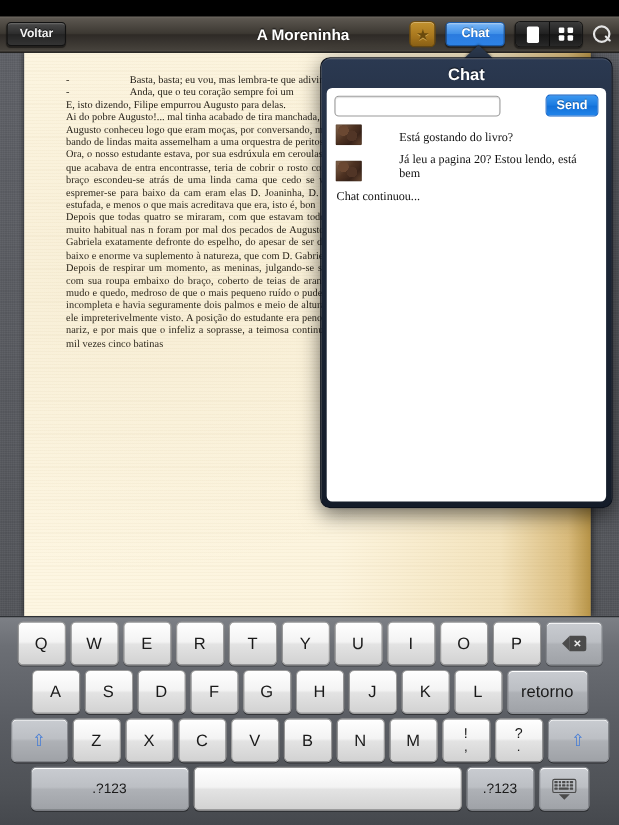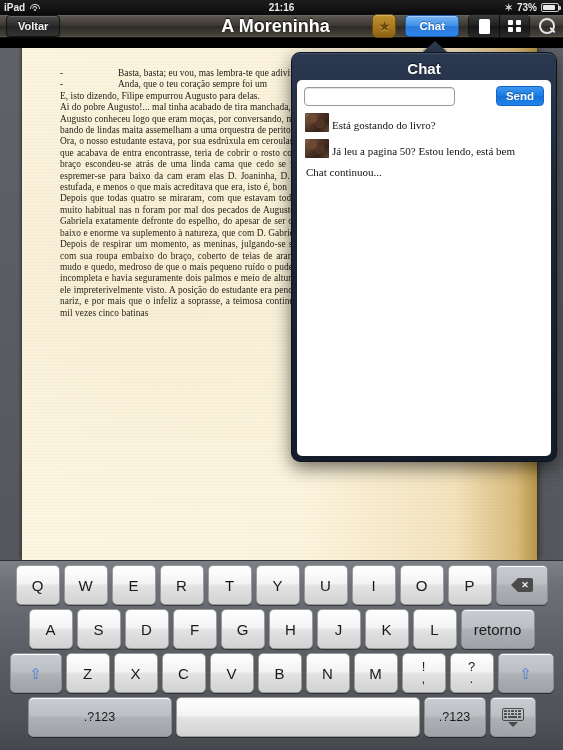--- a/index.html
+++ b/index.html
@@ -27,36 +27,36 @@
   .wifi-ico i:nth-child(1){ width:10px; height:5px; top:0.5px; }
   .wifi-ico i:nth-child(2){ width:5.5px; height:3px; top:3px; }
   .wifi-ico i:nth-child(3){ width:2px; height:2px; top:6px; border:none; background:#dcdcdc; border-radius:50%; }
   .bt-ico{ font-size:10px; color:#cfcfcf; }
   .batt{ width:18px; height:8.5px; border:1px solid #cfcfcf; border-radius:2px; position:relative; display:inline-block; }
   .batt::after{ content:""; position:absolute; right:-3px; top:2px; width:2px; height:4px; background:#cfcfcf; border-radius:0 1px 1px 0; }
   .batt i{ position:absolute; left:1px; top:1px; bottom:1px; width:72%; background:#e8e8e8; border-radius:1px; }
 
   
   .toolbar{
-    position:absolute; top:15px; left:0; width:563px; height:23px;
+    position:absolute; top:15px; left:0; width:563px; height:33px;
     background:linear-gradient(#6f6a62 0%, #5b564f 6%, #3c3832 48%, #2e2a26 52%, #46423c 96%, #6a655e 100%);
     border-bottom:1px solid #17140f;
     display:flex; align-items:center;
   }
   .btn-voltar{
     margin-left:6px; height:22px; padding:0 11px;
     background:linear-gradient(#4a4a4a 0%, #2d2d2d 48%, #232323 52%, #343434 100%);
     border:1px solid #121212; border-radius:4px;
     color:#f2f2f2; font-size:11px; font-weight:bold; line-height:20px;
     box-shadow:inset 0 1px 0 rgba(255,255,255,.16), 0 1px 1px rgba(0,0,0,.5);
     text-shadow:0 -1px 0 rgba(0,0,0,.8);
   }
   .tb-title{
     position:absolute; left:0; right:12px; text-align:center;
-    color:#fff; font-size:18px; font-weight:bold; text-shadow:0 -1px 1px rgba(0,0,0,.9);
+    color:#fff; font-size:14px; font-weight:bold; text-shadow:0 -1px 1px rgba(0,0,0,.9);
     pointer-events:none;
   }
   .tb-right{ position:absolute; right:5px; display:flex; align-items:center; gap:9px; }
 
   .star-btn{
     width:24px; height:24px; border-radius:5px;
     background:linear-gradient(#c2922f 0%, #a9781e 55%, #8b6116 100%);
     border:1px solid #6d4c0f; box-shadow:inset 0 1px 0 rgba(255,255,255,.3);
     display:flex; align-items:center; justify-content:center;
   }
@@ -165,21 +165,21 @@
     height:20px; padding:0 9px; border-radius:4px; border:1px solid #1565c8;
     background:linear-gradient(#3b97f0 0%, #1a7ae0 50%, #1270d8 52%, #2184ea 100%);
     color:#fff; font-size:11.5px; font-weight:bold; line-height:18px;
     text-shadow:0 -1px 0 rgba(0,0,0,.3);
     margin-left:34px;
   }
   .chat-log{
     flex:1; padding:4px 8px 6px 8px; overflow:hidden;
     font-family:"Liberation Serif", serif; color:#111; font-size:11px;
   }
-  .msg{ display:flex; align-items:flex-end; margin-bottom:7px; }
+  .msg{ display:flex; align-items:flex-end; margin-bottom:7px;gap:31px; }
   .avatar{
     width:24px; height:19px; flex:0 0 24px; margin-right:3px;
     border-radius:1px;
     background:
       radial-gradient(circle at 30% 30%, #6b4832 0 22%, transparent 23%),
       radial-gradient(circle at 62% 55%, #513526 0 26%, transparent 27%),
       linear-gradient(135deg,#8a6a50 0%, #4e3222 45%, #3a241a 70%, #6b4a33 100%);
     box-shadow:inset 0 0 2px rgba(0,0,0,.5);
   }
   .msg-text{ line-height:13px; }
@@ -233,38 +233,20 @@
     display:grid; grid-template-columns:repeat(5,1fr); grid-template-rows:repeat(3,1fr); gap:1px; padding:1.5px; }
   .kbd-mini i{ background:#4b4b4b; border-radius:.5px; }
   .kbd-mini i.sp{ grid-column:2/5; }
   .caret-dn{ width:0;height:0;border-left:5px solid transparent;border-right:5px solid transparent;border-top:5px solid #4b4b4b; }
 </style>
 </head>
 <body>
 
 <div id="app">
 
-  <div class="statusbar">
-    <div class="sb-left">
-      <span>iPad</span>
-      <span class="wifi-ico">
-          <i></i>
-          <i></i>
-          <i></i>
-        </span>
-    </div>
-    <div class="sb-center">21:16</div>
-    <div class="sb-right">
-      <span class="bt-ico">✶</span>
-      <span>73%</span>
-      <span class="batt">
-          <i></i>
-        </span>
-    </div>
-  </div>
 
   <div class="toolbar">
     <button class="btn-voltar">Voltar</button>
     <div class="tb-title">A Moreninha</div>
     <div class="tb-right">
       <div class="star-btn">
         <span class="star-glyph">★</span>
       </div>
       <button class="chat-btn">Chat</button>
       <div class="segmented">
@@ -314,21 +296,21 @@
           <input class="chat-input" type="text" placeholder="" style="">
           <button class="send-btn">Send</button>
         </div>
         <div class="chat-log">
           <div class="msg">
             <span class="avatar"></span>
             <span class="msg-text">Está gostando do livro?</span>
           </div>
           <div class="msg">
             <span class="avatar"></span>
-            <span class="msg-text">Já leu a pagina 50? Estou lendo, está bem</span>
+            <span class="msg-text">Já leu a pagina 20? Estou lendo, está bem</span>
           </div>
           <div class="sys-text">Chat continuou...</div>
         </div>
       </div>
     </div>
   </div>
 
   <div class="keyboard">
     <div class="krow">
       <div class="key letter">Q</div>

